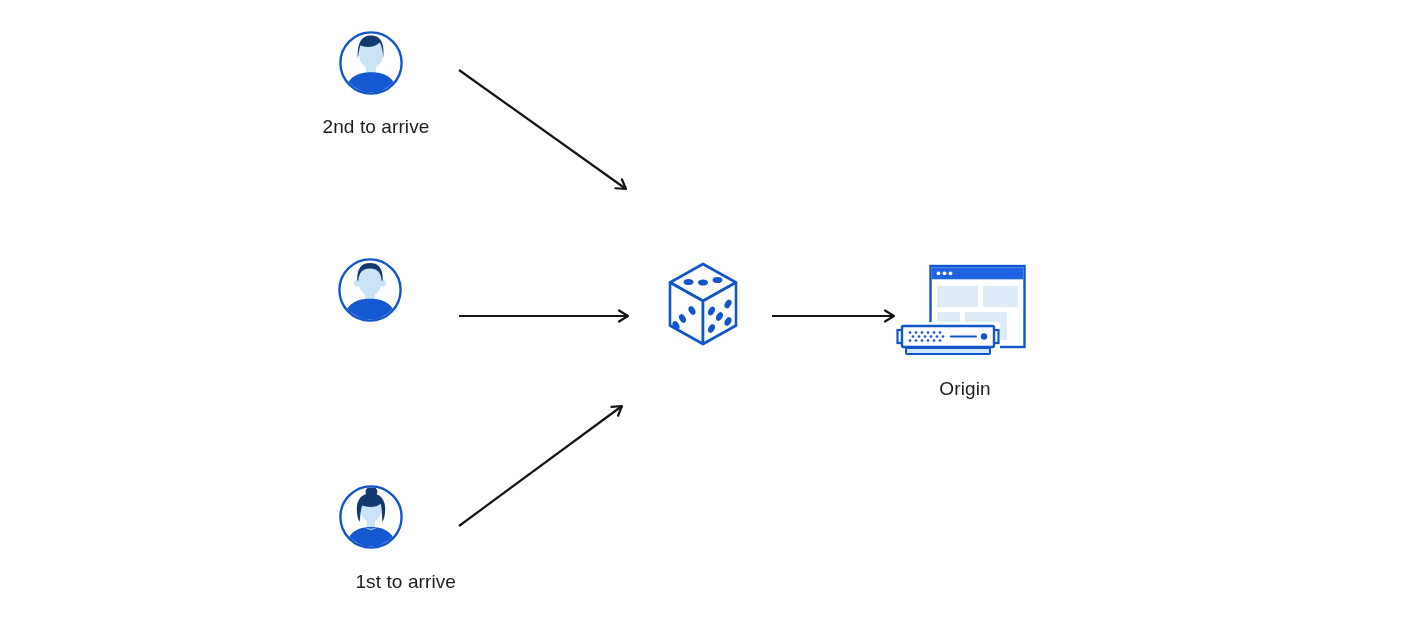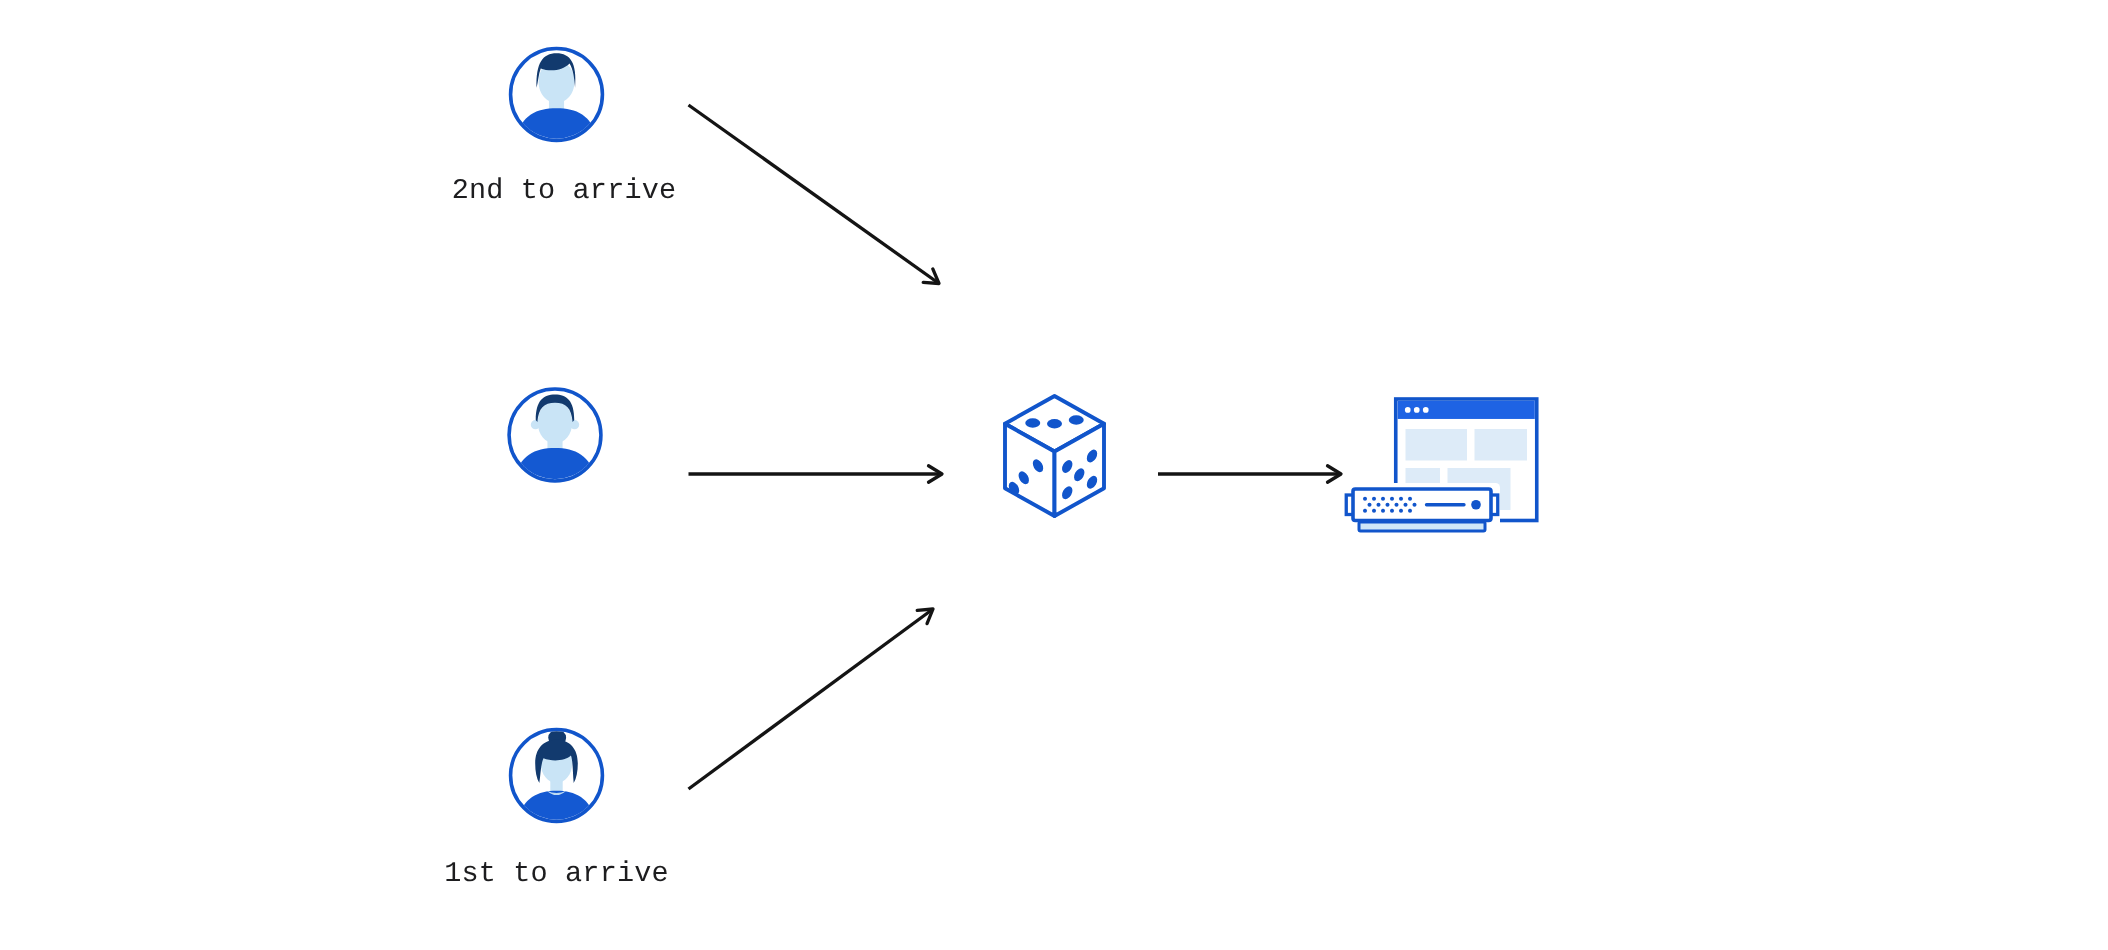--- a/index.html
+++ b/index.html
@@ -7,39 +7,38 @@
     padding: 0;
     background: #ffffff;
     font-family: "Liberation Sans", sans-serif;
   }
   .canvas {
     position: relative;
     width: 1306px;
     height: 633px;
     background: var(--background, #ffffff);
     overflow: hidden;
-    font-family: Liberation Mono, monospace;
   }
   .avatar { position: absolute; width: 66px; height: 66px; }
   .av-2nd { left: 338px; top: 30px; }
   .av-3rd { left: 337px; top: 257px; }
   .av-1st { left: 338px; top: 484px; }
 
   .node-label {
     position: absolute;
     width: 170px;
     text-align: center;
     font-size: 19px;
     line-height: 22px;
     color: var(--text, #1d1d1f);
     letter-spacing: 0.1px;
   }
   .label-2nd { left: 291px; top: 116px; }
   .label-3rd { left: 287px; top: 343px; }
-  .label-1st { left: 286px; top: 571px; }
+  .label-1st { left: 286px; top: 571px; text-align: right; }
   .label-origin { left: 880px; top: 378px; }
 
   .dice { position: absolute; left: 665px; top: 261px; width: 76px; height: 86px; }
   .origin-icon { position: absolute; left: 895px; top: 259px; width: 134px; height: 100px; }
 
   .arrow-layer {
     position: absolute;
     left: 0; top: 0;
     width: 1405px; height: 633px;
     pointer-events: none;
@@ -185,20 +184,21 @@
           <circle class="srv-dot" cx="21" cy="81.5" r="1.35"></circle>
           <circle class="srv-dot" cx="27" cy="81.5" r="1.35"></circle>
           <circle class="srv-dot" cx="33" cy="81.5" r="1.35"></circle>
           <circle class="srv-dot" cx="39" cy="81.5" r="1.35"></circle>
           <circle class="srv-dot" cx="45" cy="81.5" r="1.35"></circle>
       </g>
       <line class="srv-line" x1="56" y1="77.5" x2="81" y2="77.5"></line>
       <circle class="srv-led" cx="89" cy="77.5" r="3.2"></circle>
     </svg>
   </div>
+  <div class="node-label label-origin">Origin</div>
 
   <svg class="arrow-layer" viewBox="0 0 1405 633" width="1405" height="633">
     <defs>
       <marker id="ah" markerUnits="userSpaceOnUse" markerWidth="16" markerHeight="16" refX="12" refY="8" orient="auto">
         <path d="M3,2.5 L12,8 L3,13.5" fill="none" stroke="var(--arrow)" stroke-width="2.2" stroke-linecap="round" stroke-linejoin="round"></path>
       </marker>
     </defs>
     <g id="arrow-group">
         <line x1="459" y1="70" x2="626" y2="189" class="arrow-line" marker-end="url(#ah)"></line>
         <line x1="459" y1="316" x2="628" y2="316" class="arrow-line" marker-end="url(#ah)"></line>

